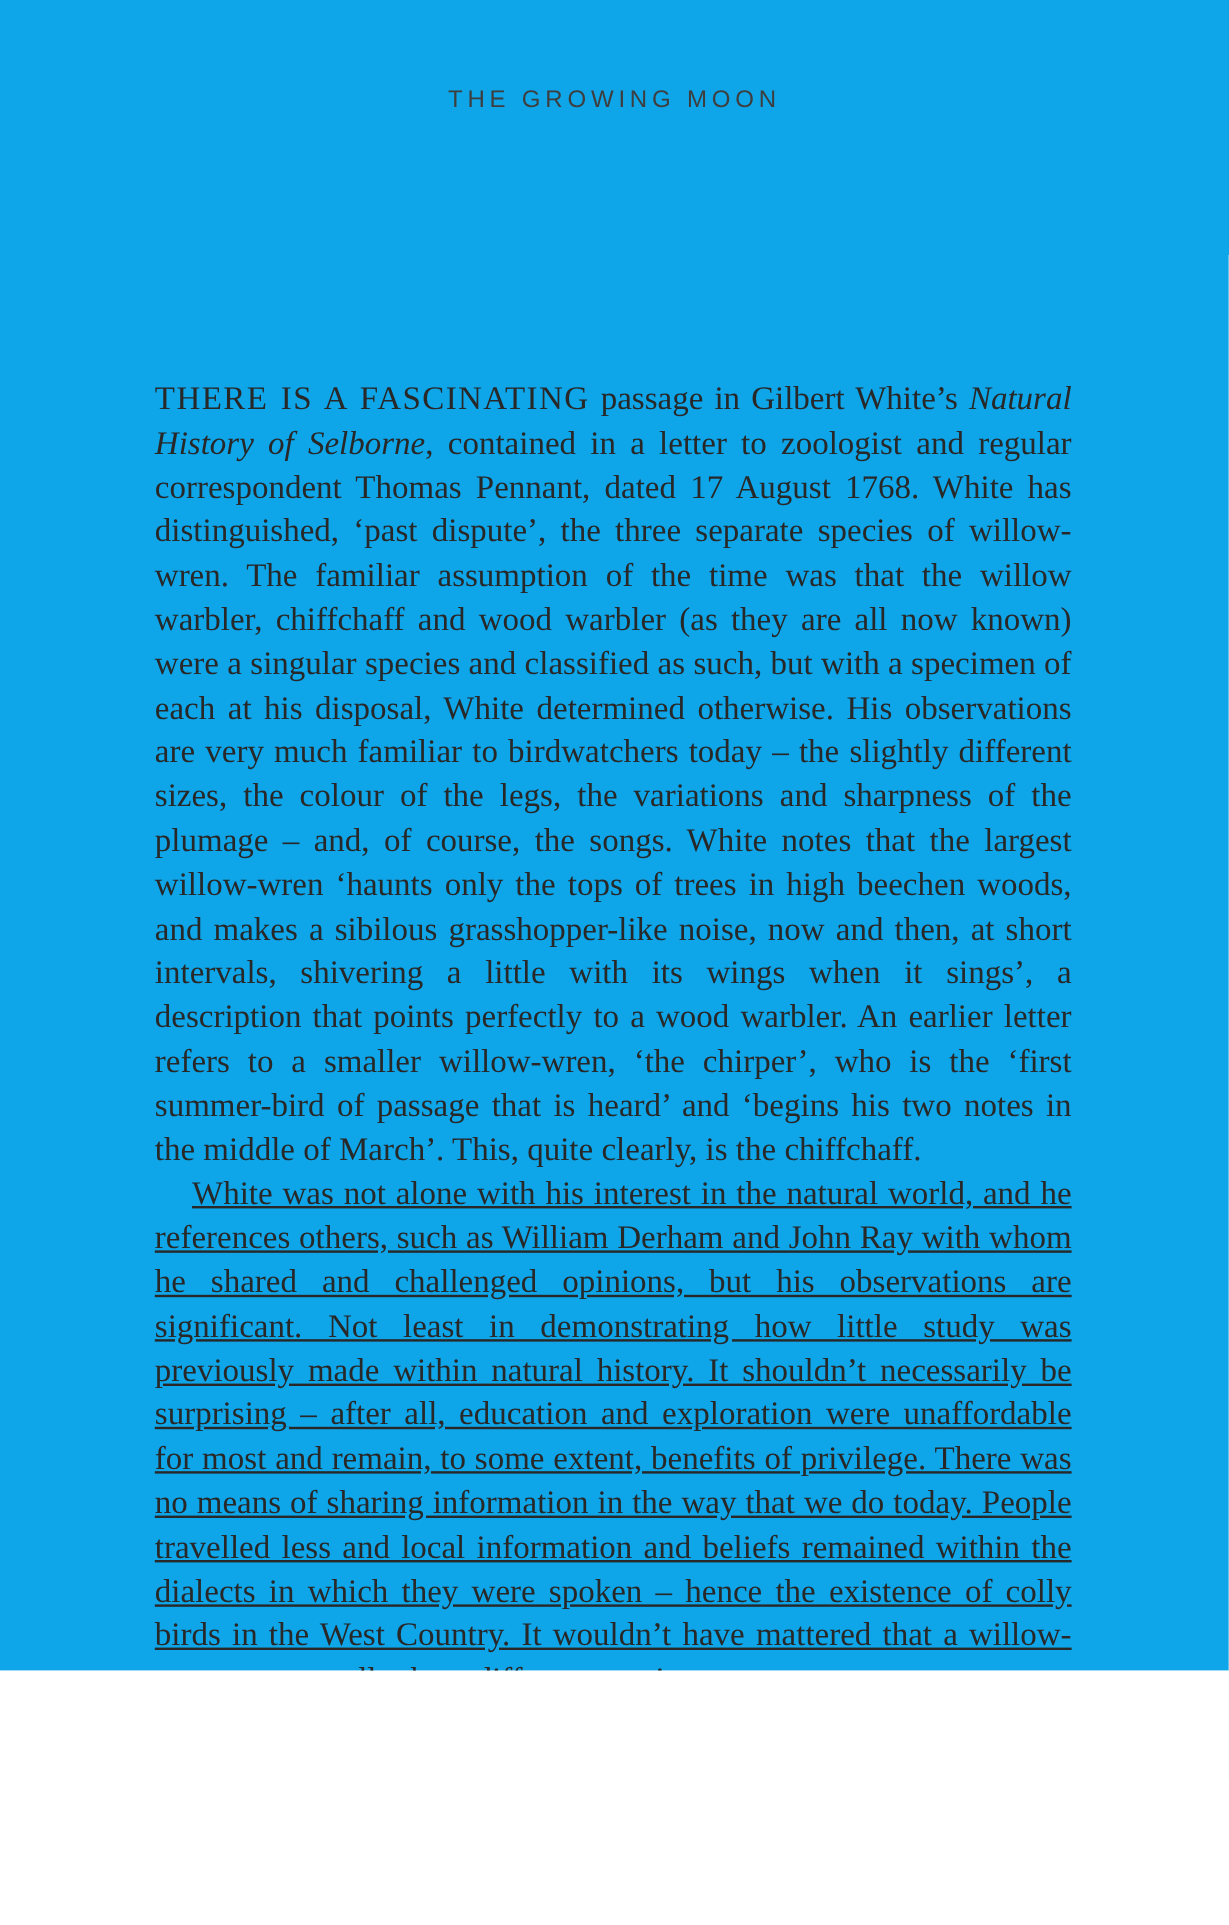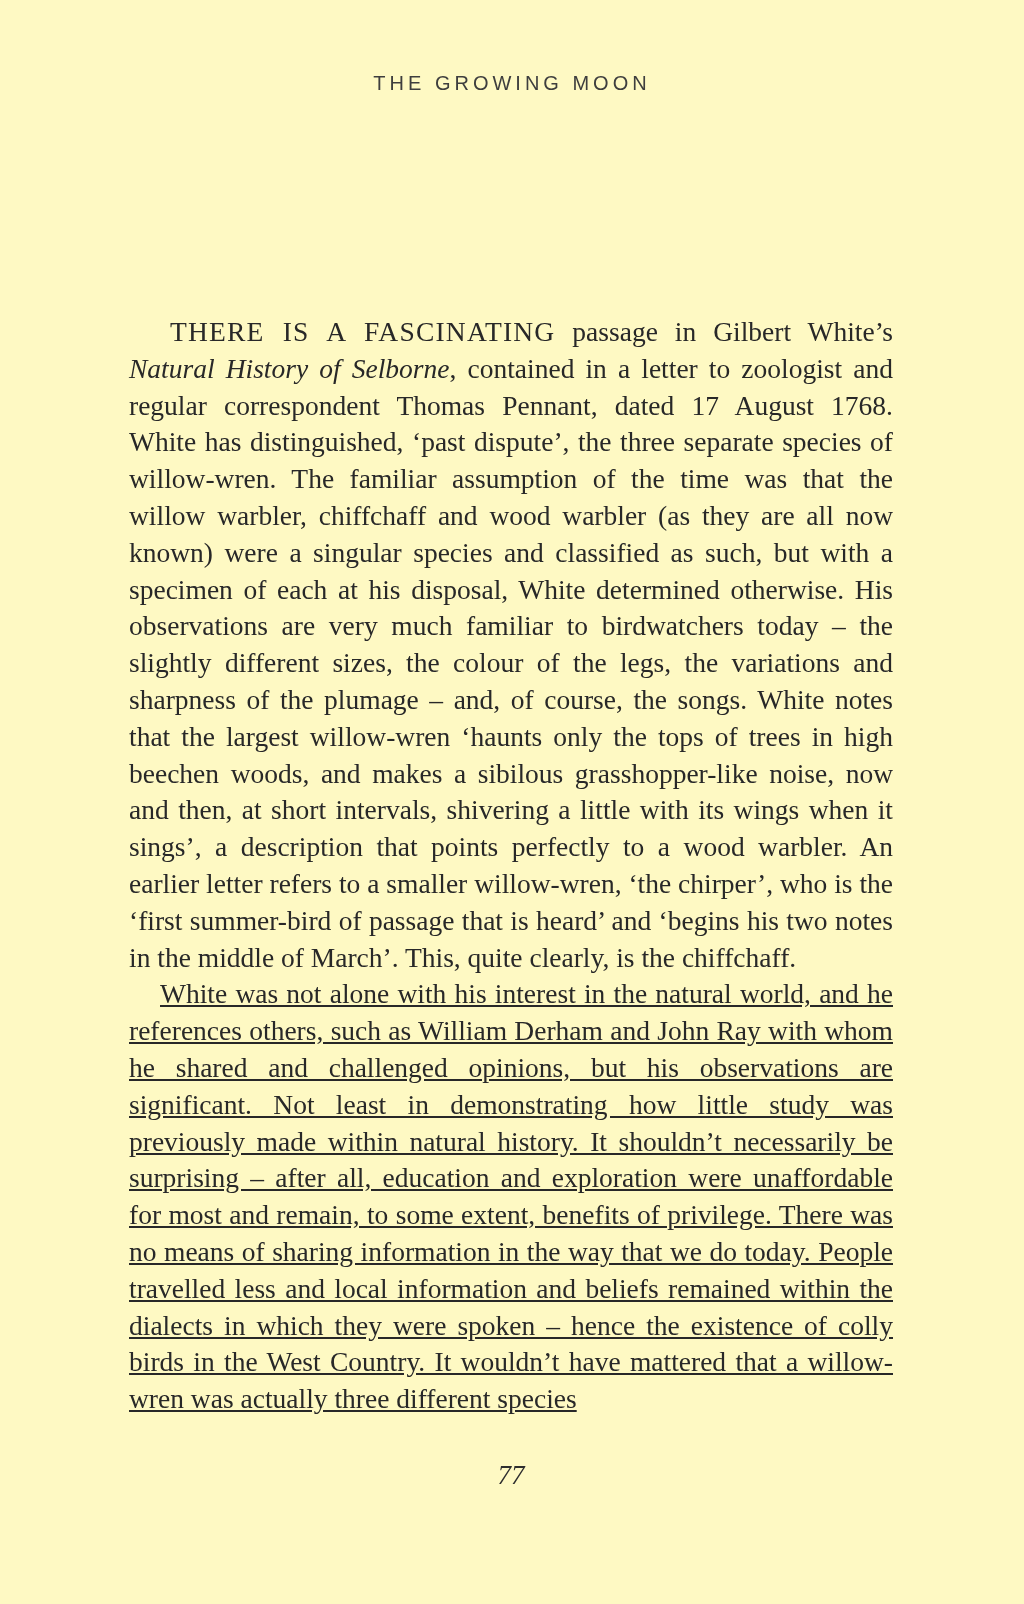--- a/index.html
+++ b/index.html
@@ -5,22 +5,22 @@
   * { margin: 0; padding: 0; box-sizing: border-box; }
   html, body { background: #ffffff; }
   body {
     width: 1024px;
     height: 1604px;
     font-family: "Liberation Serif", serif;
   }
   .book-page {
     position: relative;
     width: 1024px;
-    height: 1604px;
-    background: #fef9c3;
+    height: 1392px;
+    background: #0ea5e9;
     overflow: hidden;
   }
   .running-header {
     position: absolute;
     top: 72px;
     left: 0;
     width: 100%;
     text-align: center;
     font-family: "Liberation Sans", sans-serif;
     font-weight: 300;
@@ -34,21 +34,21 @@
     top: 314px;
     width: 764px;
     font-size: 27.5px;
     line-height: 36.8px;
     color: #282828;
     text-align: justify;
     text-justify: inter-word;
   }
   .para { text-align: justify; }
   .para.indent { text-indent: 31px; text-decoration: underline; }
-  .seg-caps { letter-spacing: 1.2px; margin-left: 41px; }
+  .seg-caps { letter-spacing: 1.2px; }
   .seg-italic { font-style: italic; }
   .page-number {
     position: absolute;
     top: 1460px;
     left: 129px;
     width: 764px;
     text-align: center;
     font-size: 27px;
     font-style: italic;
     color: #2e2e2e;

